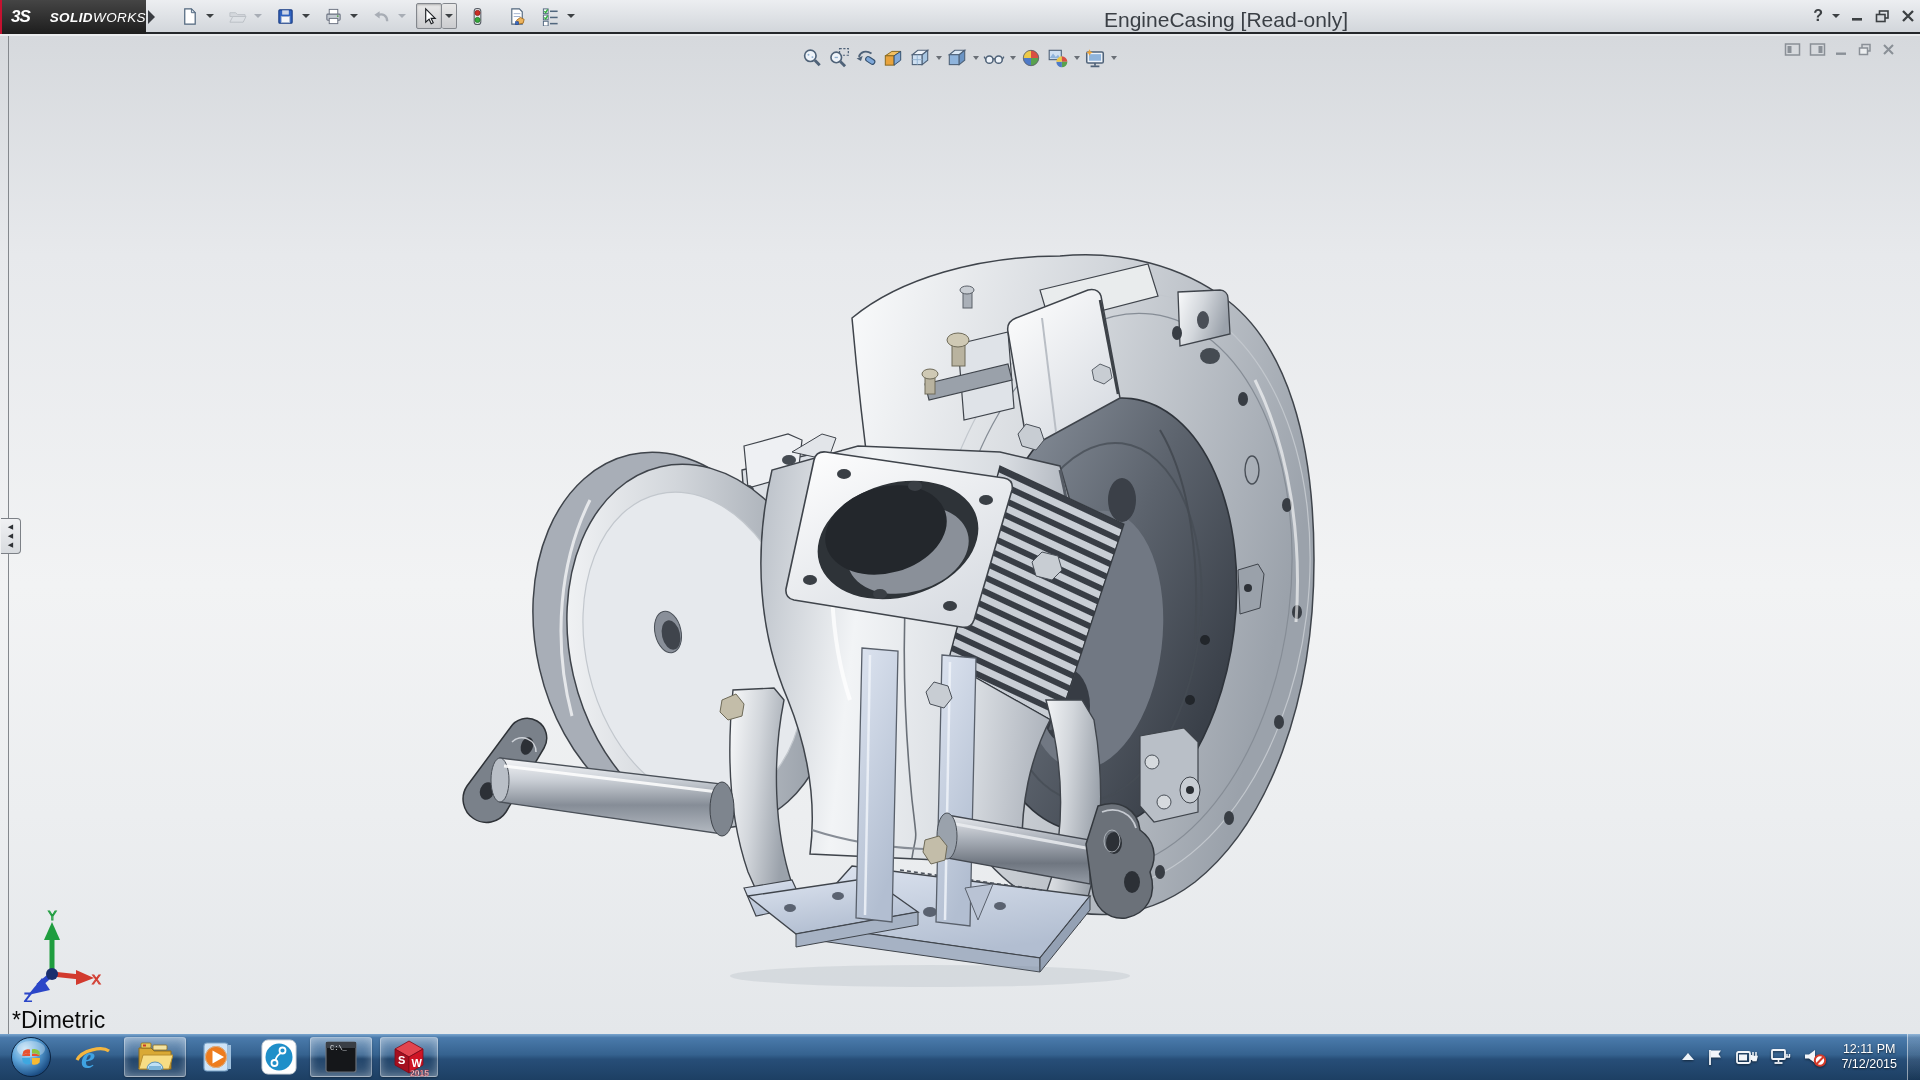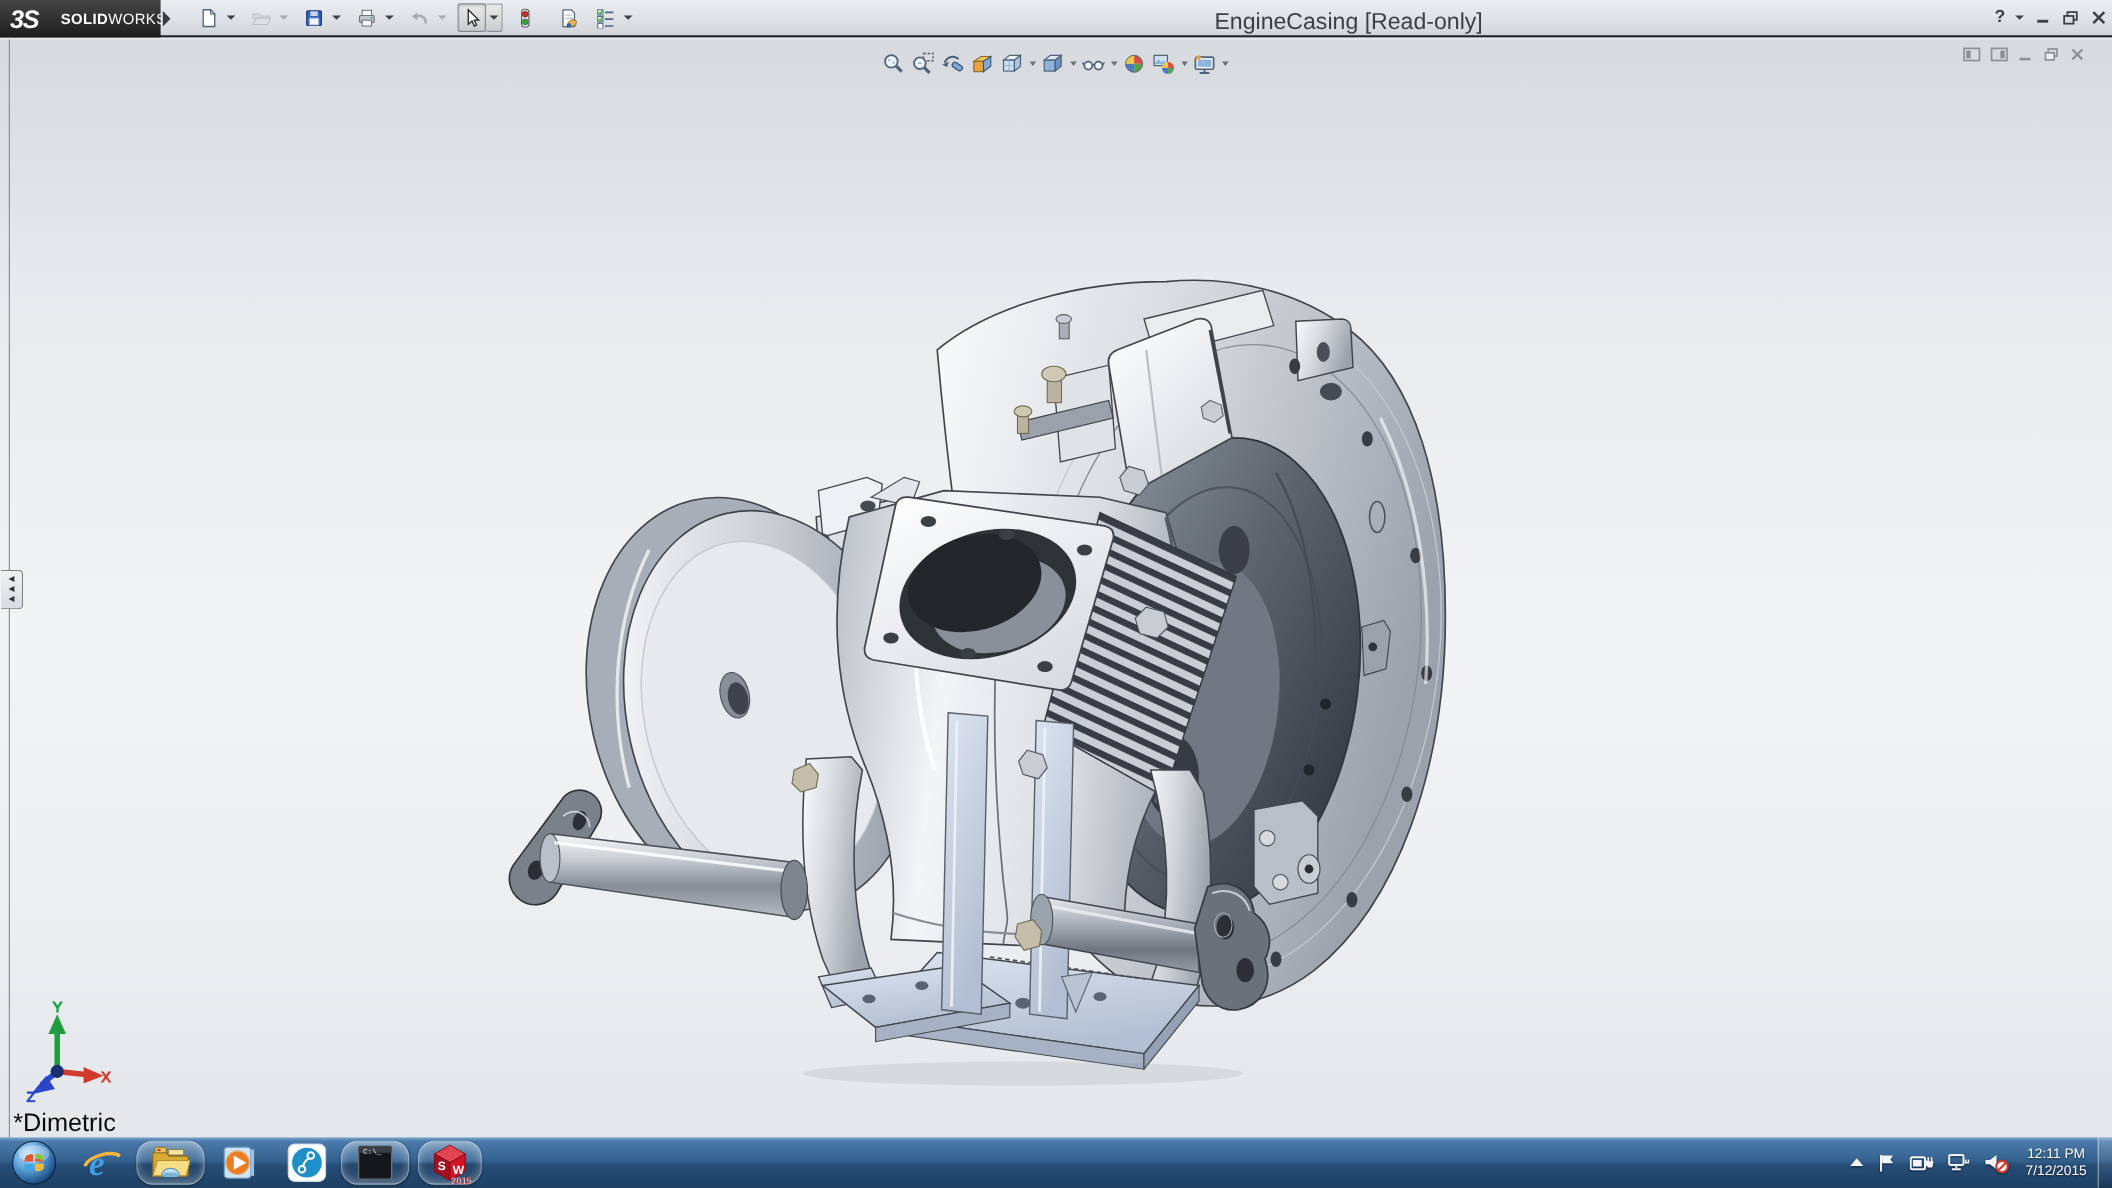--- a/index.html
+++ b/index.html
@@ -6,23 +6,23 @@
   html,body { width:1920px; height:1080px; overflow:hidden;
     font-family:"Liberation Sans", sans-serif; background:#e9ebed; }
   .app { position:relative; width:1920px; height:1080px; }
 
   
   .titlebar { position:absolute; top:0; left:0; right:0; height:34px;
     background:linear-gradient(#eceef1,#d2d6db); border-bottom:2px solid #24272b; }
   .logo-block { position:absolute; left:0; top:0; width:146px; height:34px;
     background:linear-gradient(#454545,#1d1d1d); display:flex; align-items:center; }
   .logo-red { width:7px; height:34px; background:#c41230; }
-  .logo-mark { color:#fff; font-size:23px; font-weight:bold; font-style:italic;
+  .logo-mark { color:#fff; font-size:17px; font-weight:bold; font-style:italic;
     margin:0 20px 0 9px; letter-spacing:-1px; }
-  .logo-name { color:#fff; font-size:13.5px; letter-spacing:.4px; }
+  .logo-name { color:#fff; font-size:13.5px; letter-spacing:.4px;font-style:italic; }
   .logo-name b { font-weight:bold; }
   .logo-flyout { position:absolute; left:148px; top:10px; width:0; height:0;
     border-left:7px solid #3a3d42; border-top:7px solid transparent; border-bottom:7px solid transparent; }
 
   .main-toolbar { position:absolute; left:176px; top:3px; display:flex; align-items:center; }
   .tool { width:26px; height:26px; display:flex; align-items:center; justify-content:center; }
   .tool.pressed { background:linear-gradient(#e9e9e9,#cbcccf); border:1px solid #83878d;
     box-shadow:inset 0 1px 2px rgba(0,0,0,.25); border-radius:2px; }
   .tcaret { width:15px; height:26px; display:flex; align-items:center; justify-content:center; }
   .tcaret.pressed { border:1px solid #83878d; border-left:none; background:linear-gradient(#e9e9e9,#cbcccf); border-radius:2px; }
@@ -64,21 +64,21 @@
 
   
   .taskbar { position:absolute; left:0; right:0; bottom:0; height:46px;
     background:linear-gradient(#7aa6cf 0%, #4a7aab 8%, #35628f 45%, #274e78 55%, #1d3f63 100%);
     display:flex; align-items:center; }
   .tb-left { display:flex; align-items:center; height:46px; }
   .start-orb { width:46px; height:46px; margin-left:8px; display:flex; align-items:center;
     justify-content:center; }
   .tb-item { width:46px; height:44px; display:flex; align-items:center; justify-content:center; }
   .tb-btn { width:62px; height:40px; margin-top:0; display:flex; align-items:center; justify-content:center;
-    border:1px solid rgba(255,255,255,.45); border-radius:15px;
+    border:1px solid rgba(255,255,255,.45); border-radius:3px;
     background:linear-gradient(rgba(255,255,255,.30), rgba(255,255,255,.10) 45%, rgba(0,0,0,.10) 55%, rgba(255,255,255,.12));
     box-shadow:inset 0 0 8px rgba(255,255,255,.35), 0 1px 2px rgba(0,0,0,.3); }
   .tb-spacer { width:16px; }
   .tb-spacer-sm { width:8px; }
 
   .tb-right { margin-left:auto; display:flex; align-items:center; height:46px; }
   .tray-ico { display:flex; align-items:center; justify-content:center; margin:0 6px;
     filter:drop-shadow(0 1px 1px rgba(0,0,0,.5)); }
   .clock { text-align:center; color:#fff; font-size:12.5px; line-height:15px; margin:0 10px 0 8px;
     text-shadow:0 1px 2px rgba(0,0,0,.7); }

